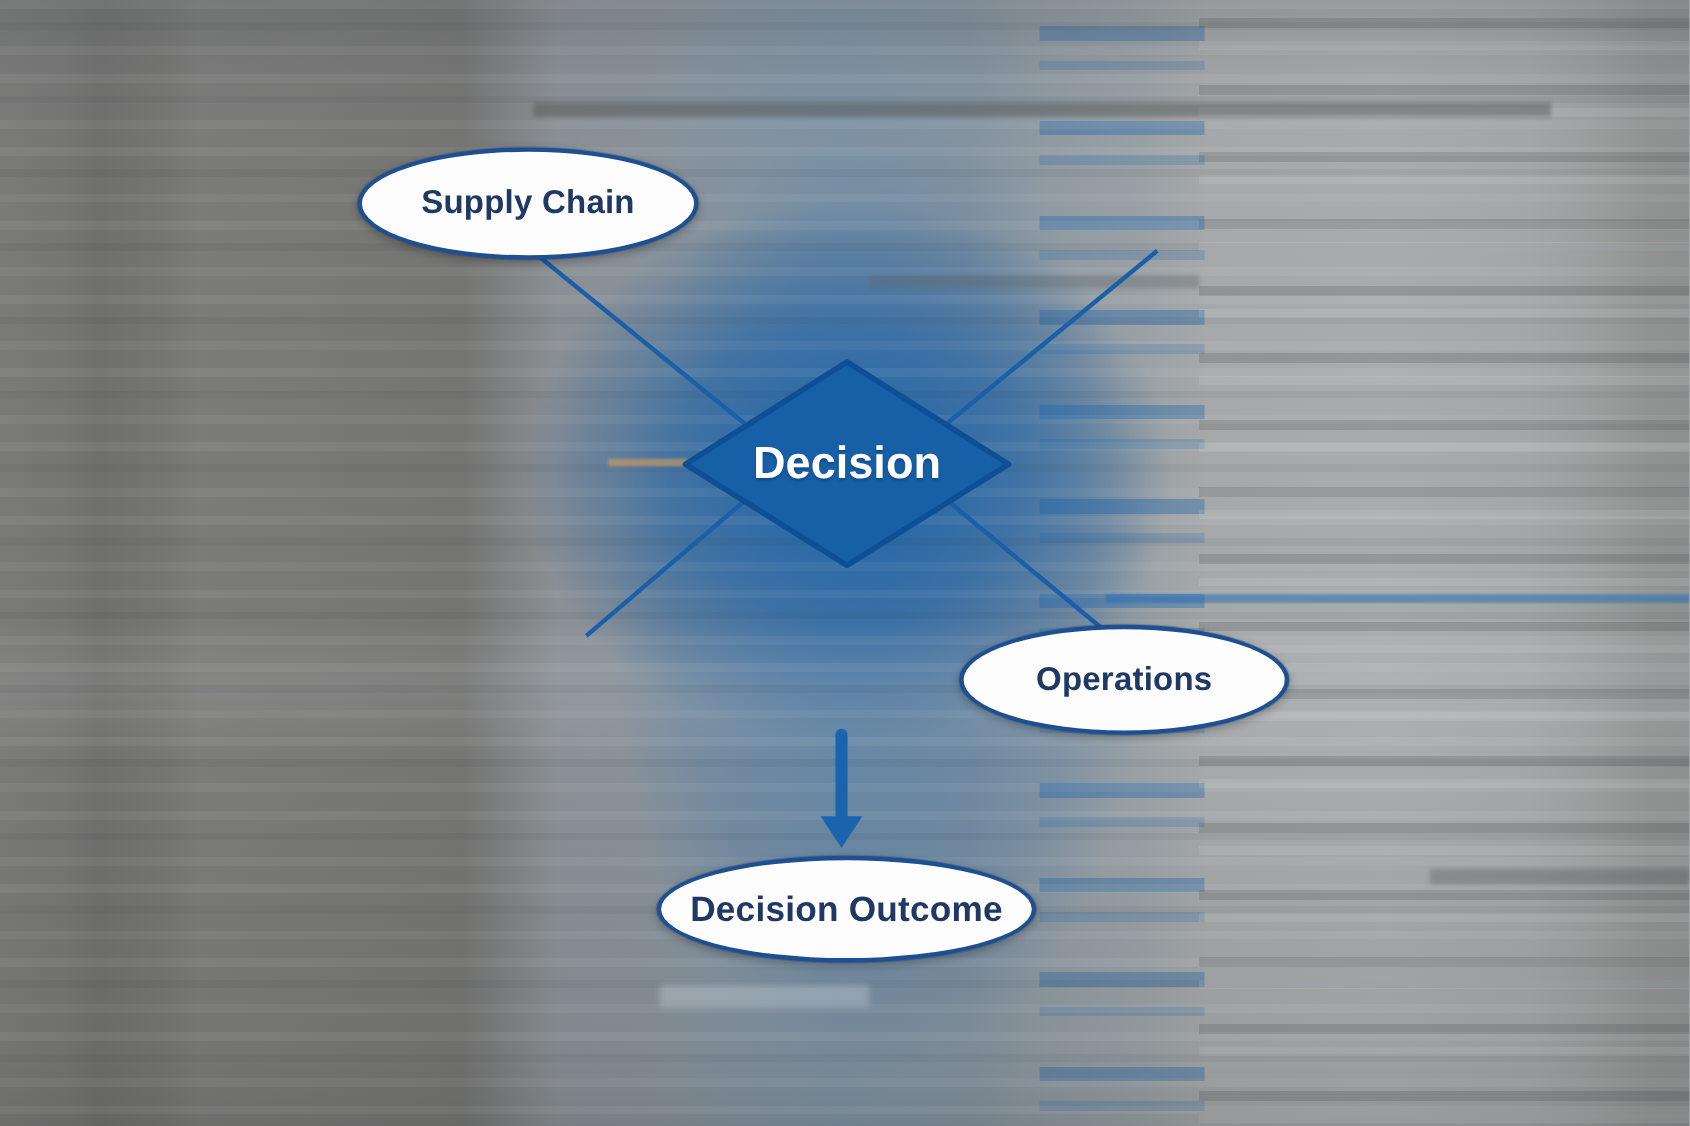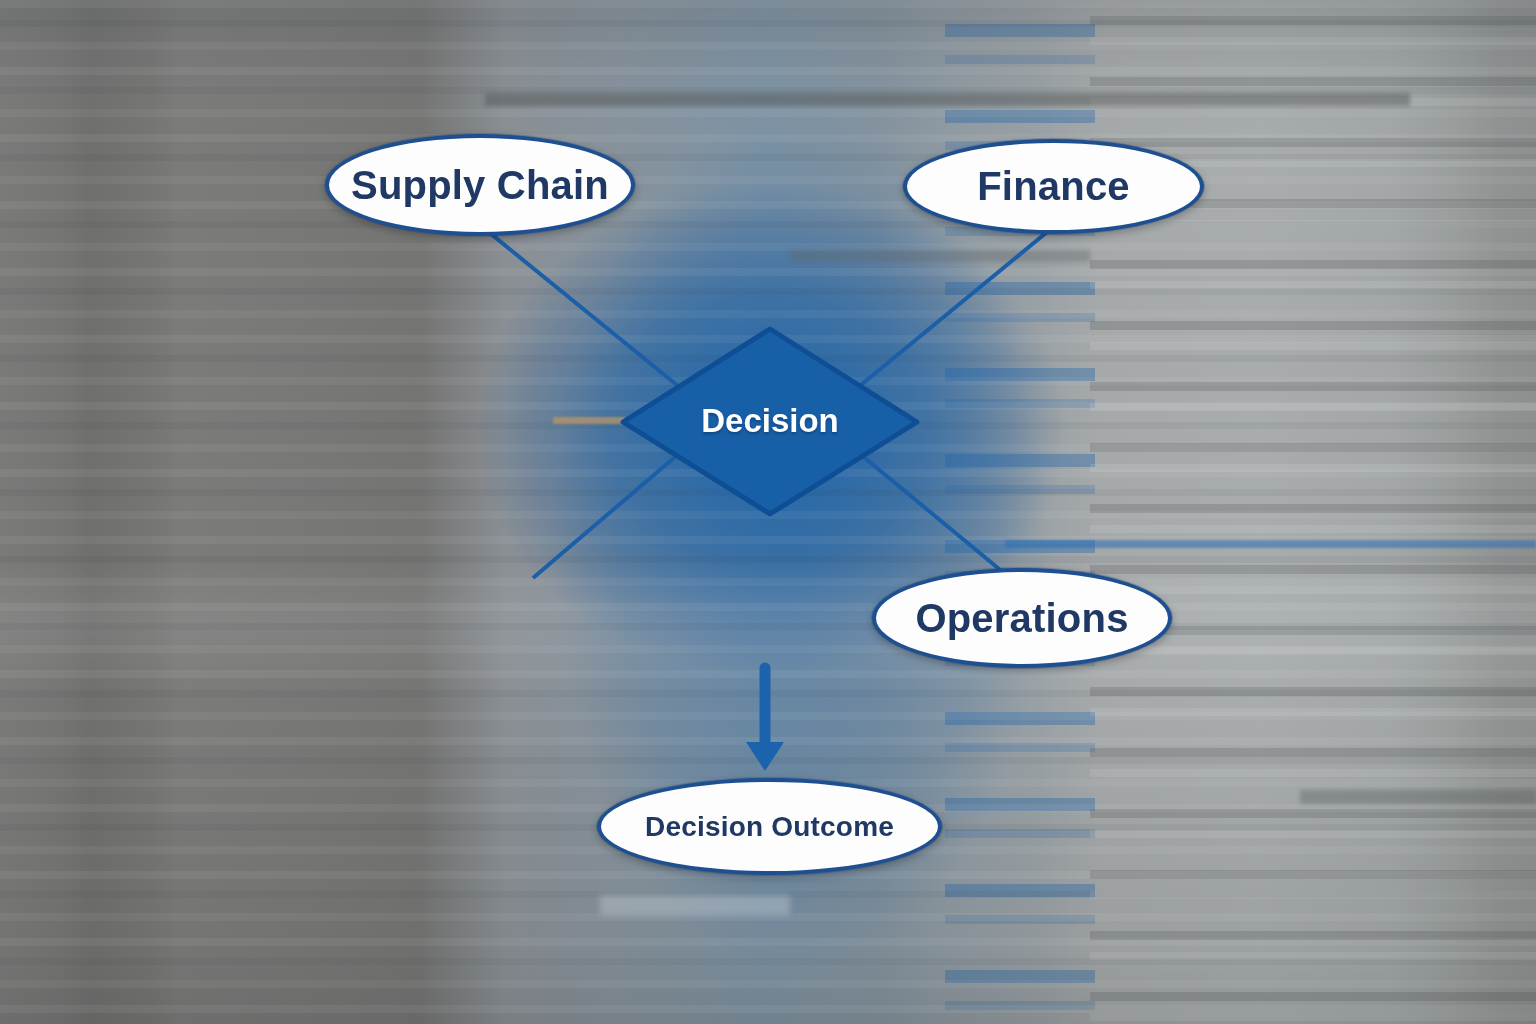--- a/index.html
+++ b/index.html
@@ -73,28 +73,28 @@
     position:absolute;z-index:3;
     border:4px solid var(--node-border);
     border-radius:50%;
     background:var(--node-fill);
     display:flex;align-items:center;justify-content:center;
     box-shadow:0 0 0 1px rgba(25,60,115,0.25), 0 3px 9px rgba(0,0,0,0.28);
     box-sizing:border-box;
   }
   .node .label{
     color:var(--node-text);
-    font-weight:bold;font-size:40px;letter-spacing:0.2px;
+    font-weight:bold;font-size:30px;letter-spacing:0.2px;
     white-space:nowrap;
   }
-  .node.small-label .label{font-size:28px;}
+  .node.small-label .label{font-size:32px;}
   .diamond-label{
     position:absolute;z-index:4;left:770px;top:421px;
     transform:translate(-50%,-50%);
-    color:var(--diamond-text);font-weight:bold;font-size:33px;
+    color:var(--diamond-text);font-weight:bold;font-size:41px;
     text-shadow:0 2px 3px rgba(10,40,80,0.45);
     white-space:nowrap;
   }
 </style>
 </head>
 <body>
 
 <div class="stage">
 
   <div class="bg"></div>
@@ -115,23 +115,20 @@
     <line class="arrow-shaft" x1="765" y1="668" x2="765" y2="744"></line>
     <polygon class="arrow-head" points="746,742 784,742 765,771"></polygon>
   </svg>
 
   <div class="diamond-label">Decision</div>
 
   <div class="node" style="left:325px;top:134px;width:310px;height:102px;">
     <span class="label">Supply Chain</span>
   </div>
 
-  <div class="node" style="left:903px;top:139px;width:301px;height:95px;">
-    <span class="label">Finance</span>
-  </div>
 
 
   <div class="node" style="left:872px;top:568px;width:300px;height:100px;">
     <span class="label">Operations</span>
   </div>
 
   <div class="node small-label" style="left:597px;top:778px;width:345px;height:97px;">
     <span class="label">Decision Outcome</span>
   </div>
 

